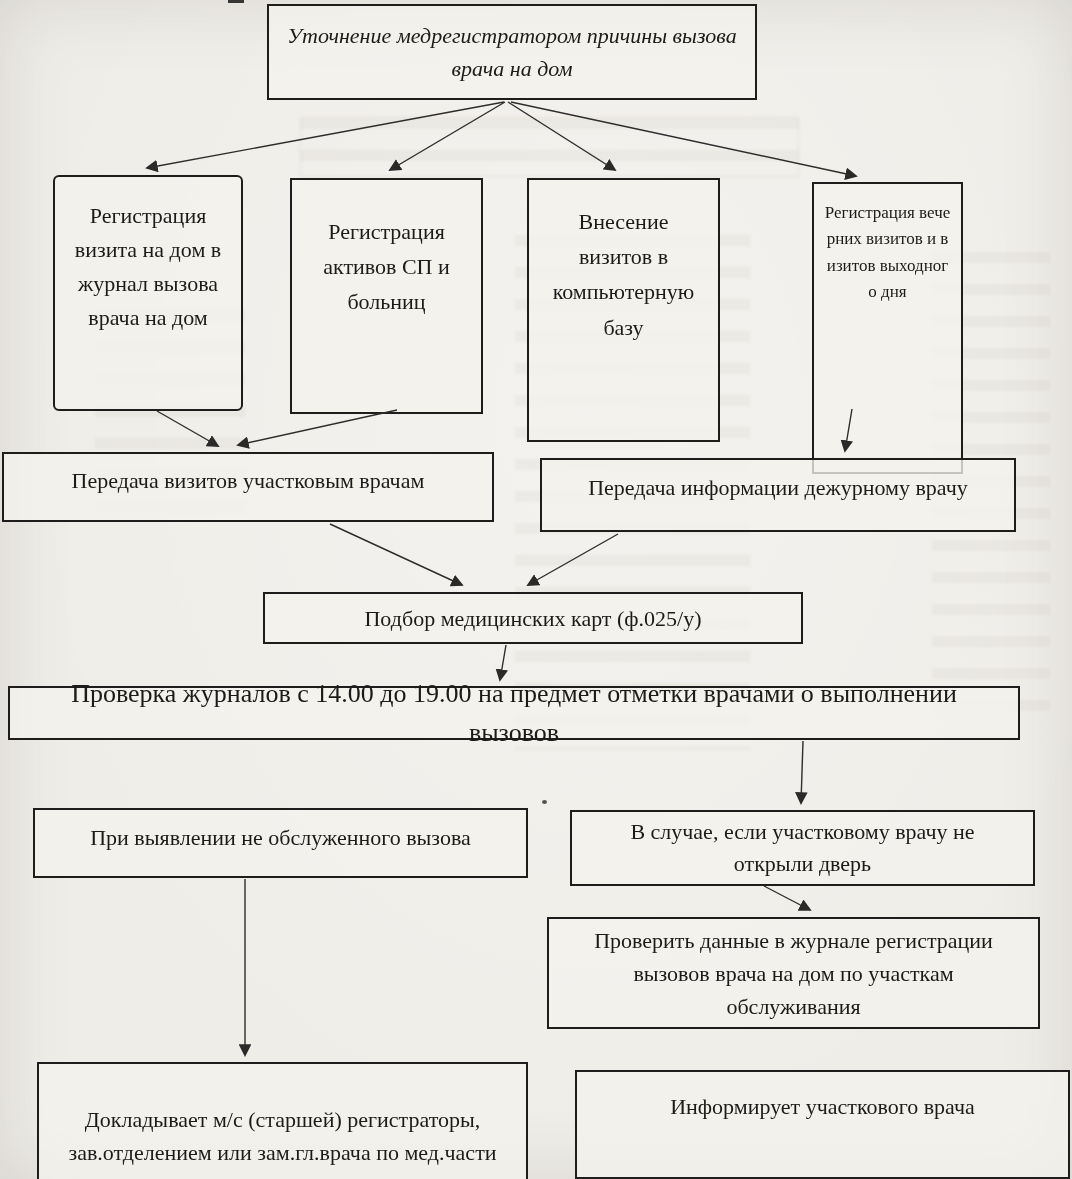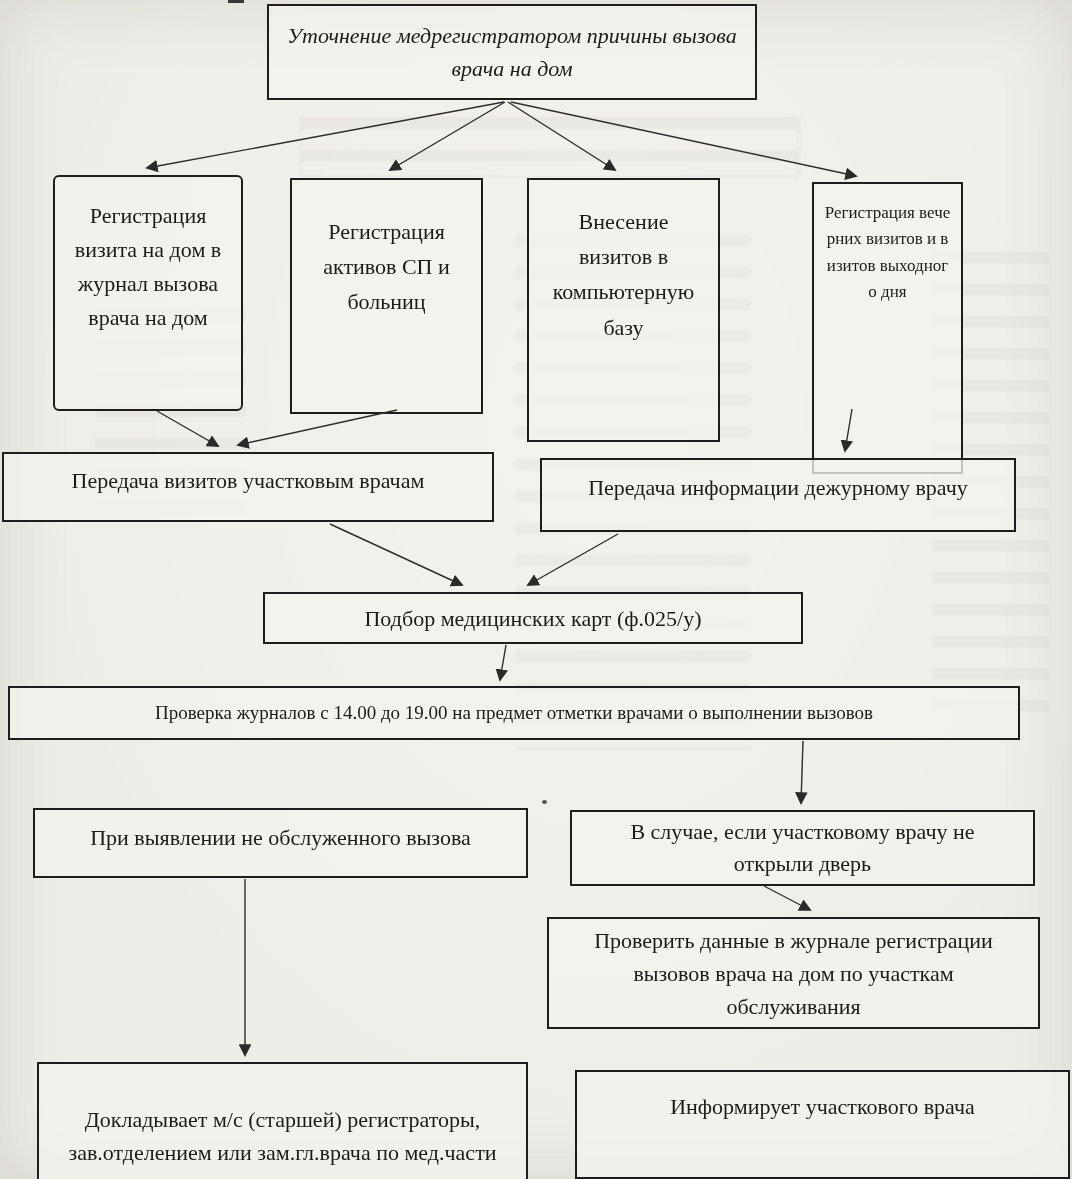--- a/index.html
+++ b/index.html
@@ -99,21 +99,21 @@
   </div>
 
   <div class="node" style="left:540px;top:458px;width:476px;height:74px;padding-bottom:20px;">
     <span>Передача информации дежурному врачу</span>
   </div>
 
   <div class="node" style="left:263px;top:592px;width:540px;height:52px;">
     <span>Подбор медицинских карт (ф.025/у)</span>
   </div>
 
-  <div class="node" style="left:8px;top:686px;width:1012px;height:54px;font-size:19px;">
+  <div class="node" style="left:8px;top:686px;width:1012px;height:54px;font-size:26px;">
     <span>Проверка журналов с 14.00 до 19.00 на предмет отметки врачами о выполнении вызовов</span>
   </div>
 
   <div class="node" style="left:33px;top:808px;width:495px;height:70px;padding-bottom:16px;">
     <span>При выявлении не обслуженного вызова</span>
   </div>
 
   <div class="node" style="left:570px;top:810px;width:465px;height:76px;line-height:1.45;padding:4px 29px;">
     <span>В случае, если участковому врачу не открыли дверь</span>
   </div>

